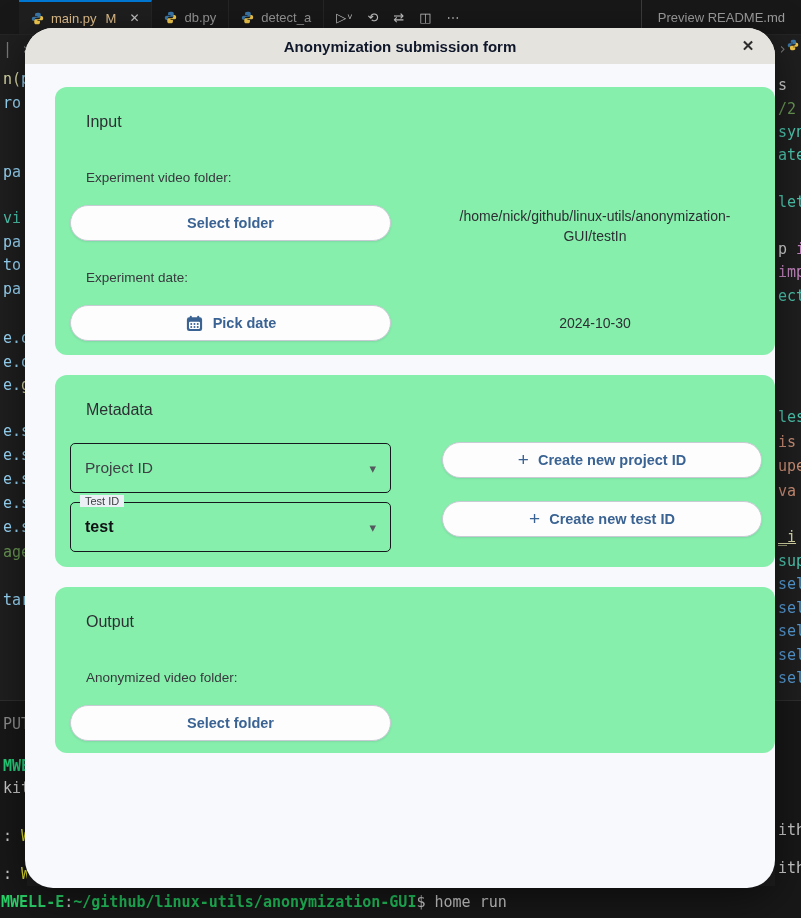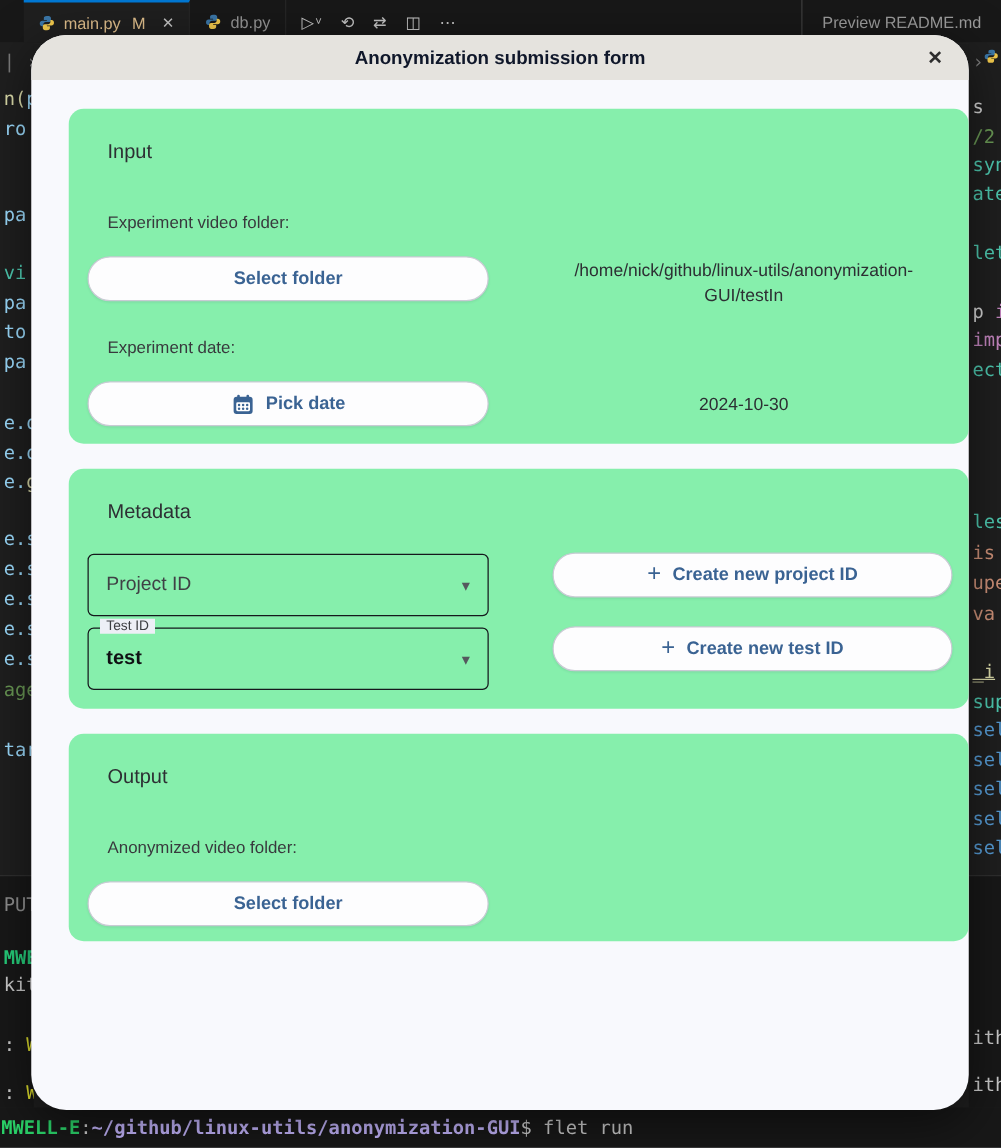--- a/index.html
+++ b/index.html
@@ -49,21 +49,21 @@
   .code-frag { position:absolute; left:3px; white-space:pre; line-height:18px; }
   .py-bc { position:absolute; top:4px; left:12px; }
 
   .prompt-line {
     position:absolute; left:0; top:886px; width:801px; height:32px;
     background:#181818; display:flex; align-items:center;
     font-family:"DejaVu Sans Mono", monospace; font-size:15px;
     color:#cccccc; padding-left:1px; white-space:pre;
   }
   .prompt-user { color:#2bd46a; font-weight:bold; }
-  .prompt-path { color:#c4b5fd; font-weight:bold; }
+  .prompt-path { color:#22c55e; font-weight:bold; }
 
   
   .modal {
     position:absolute; left:25px; top:28px; width:750px; height:860px;
     background:#f8f9fd; border-radius:28px; overflow:hidden;
     box-shadow:0 10px 40px rgba(0,0,0,.5);
   }
   .modal-header {
     height:36px; background:#e5e3de; display:flex; align-items:center;
     justify-content:center; position:relative;
@@ -139,20 +139,27 @@
     </div>
 
     <div class="tab">
       <svg class="py-icon" viewBox="0 0 16 16" width="13" height="13">
           <path fill="#3b77a8" d="M7.9 1C5.6 1 5 2 5 3.2V5h3v.7H3.4C2.1 5.7 1 6.6 1 8.4s1 2.7 2.3 2.7h1.2V9.3C4.5 8 5.6 7 6.9 7h3.2c1 0 1.9-.8 1.9-1.9V3.2C12 2 11 1 9.8 1z"></path>
           <path fill="#f2c94c" d="M8.1 15c2.3 0 2.9-1 2.9-2.2V11H8v-.7h4.6c1.3 0 2.4-.9 2.4-2.7s-1-2.7-2.3-2.7h-1.2v1.8c0 1.3-1.1 2.3-2.4 2.3H5.9c-1 0-1.9.8-1.9 1.9v1.9C4 14 5 15 6.2 15z"></path>
         </svg>
       <span>db.py</span>
     </div>
 
+    <div class="tab">
+      <svg class="py-icon" viewBox="0 0 16 16" width="13" height="13">
+          <path fill="#3b77a8" d="M7.9 1C5.6 1 5 2 5 3.2V5h3v.7H3.4C2.1 5.7 1 6.6 1 8.4s1 2.7 2.3 2.7h1.2V9.3C4.5 8 5.6 7 6.9 7h3.2c1 0 1.9-.8 1.9-1.9V3.2C12 2 11 1 9.8 1z"></path>
+          <path fill="#f2c94c" d="M8.1 15c2.3 0 2.9-1 2.9-2.2V11H8v-.7h4.6c1.3 0 2.4-.9 2.4-2.7s-1-2.7-2.3-2.7h-1.2v1.8c0 1.3-1.1 2.3-2.4 2.3H5.9c-1 0-1.9.8-1.9 1.9v1.9C4 14 5 15 6.2 15z"></path>
+        </svg>
+      <span>detect_a</span>
+    </div>
 
     <div class="editor-actions">
       <span class="ic">
           <span>▷</span>
           <span class="run-caret">˅</span>
         </span>
       <span class="ic">⟲</span>
       <span class="ic">⇄</span>
       <span class="ic">◫</span>
       <span class="ic">⋯</span>
@@ -216,21 +223,21 @@
       <div class="code-frag" style="top: 78px;"><span style="color: rgb(204, 204, 204);">kit</span></div>
       <div class="code-frag" style="top: 126px;"><span style="color: rgb(204, 204, 204);">: </span><span style="color: rgb(226, 226, 46);">W</span></div>
       <div class="code-frag" style="top: 164px;"><span style="color: rgb(204, 204, 204);">: </span><span style="color: rgb(226, 226, 46);">W</span></div>
     </div>
   <div class="panel panel-right" id="right-panel-frags">
       <div class="code-frag" style="top: 120px;"><span style="color: rgb(204, 204, 204);">ith</span></div>
       <div class="code-frag" style="top: 158px;"><span style="color: rgb(204, 204, 204);">ith</span></div>
     </div>
 
   <div class="prompt-line">
-    <span class="prompt-user">MWELL-E</span><span>:</span><span class="prompt-path">~/github/linux-utils/anonymization-GUI</span><span>$ flet run</span>
+    <span class="prompt-user">MWELL-E</span><span>:</span><span class="prompt-path">~/github/linux-utils/anonymization-GUI</span><span>$ home run</span>
   </div>
 
   <div class="modal">
     <div class="modal-header">
       <span class="modal-title">Anonymization submission form</span>
       <span class="modal-close">✕</span>
     </div>
 
     <div class="card card-input">
       <div class="card-heading" style="top:26px">Input</div>

